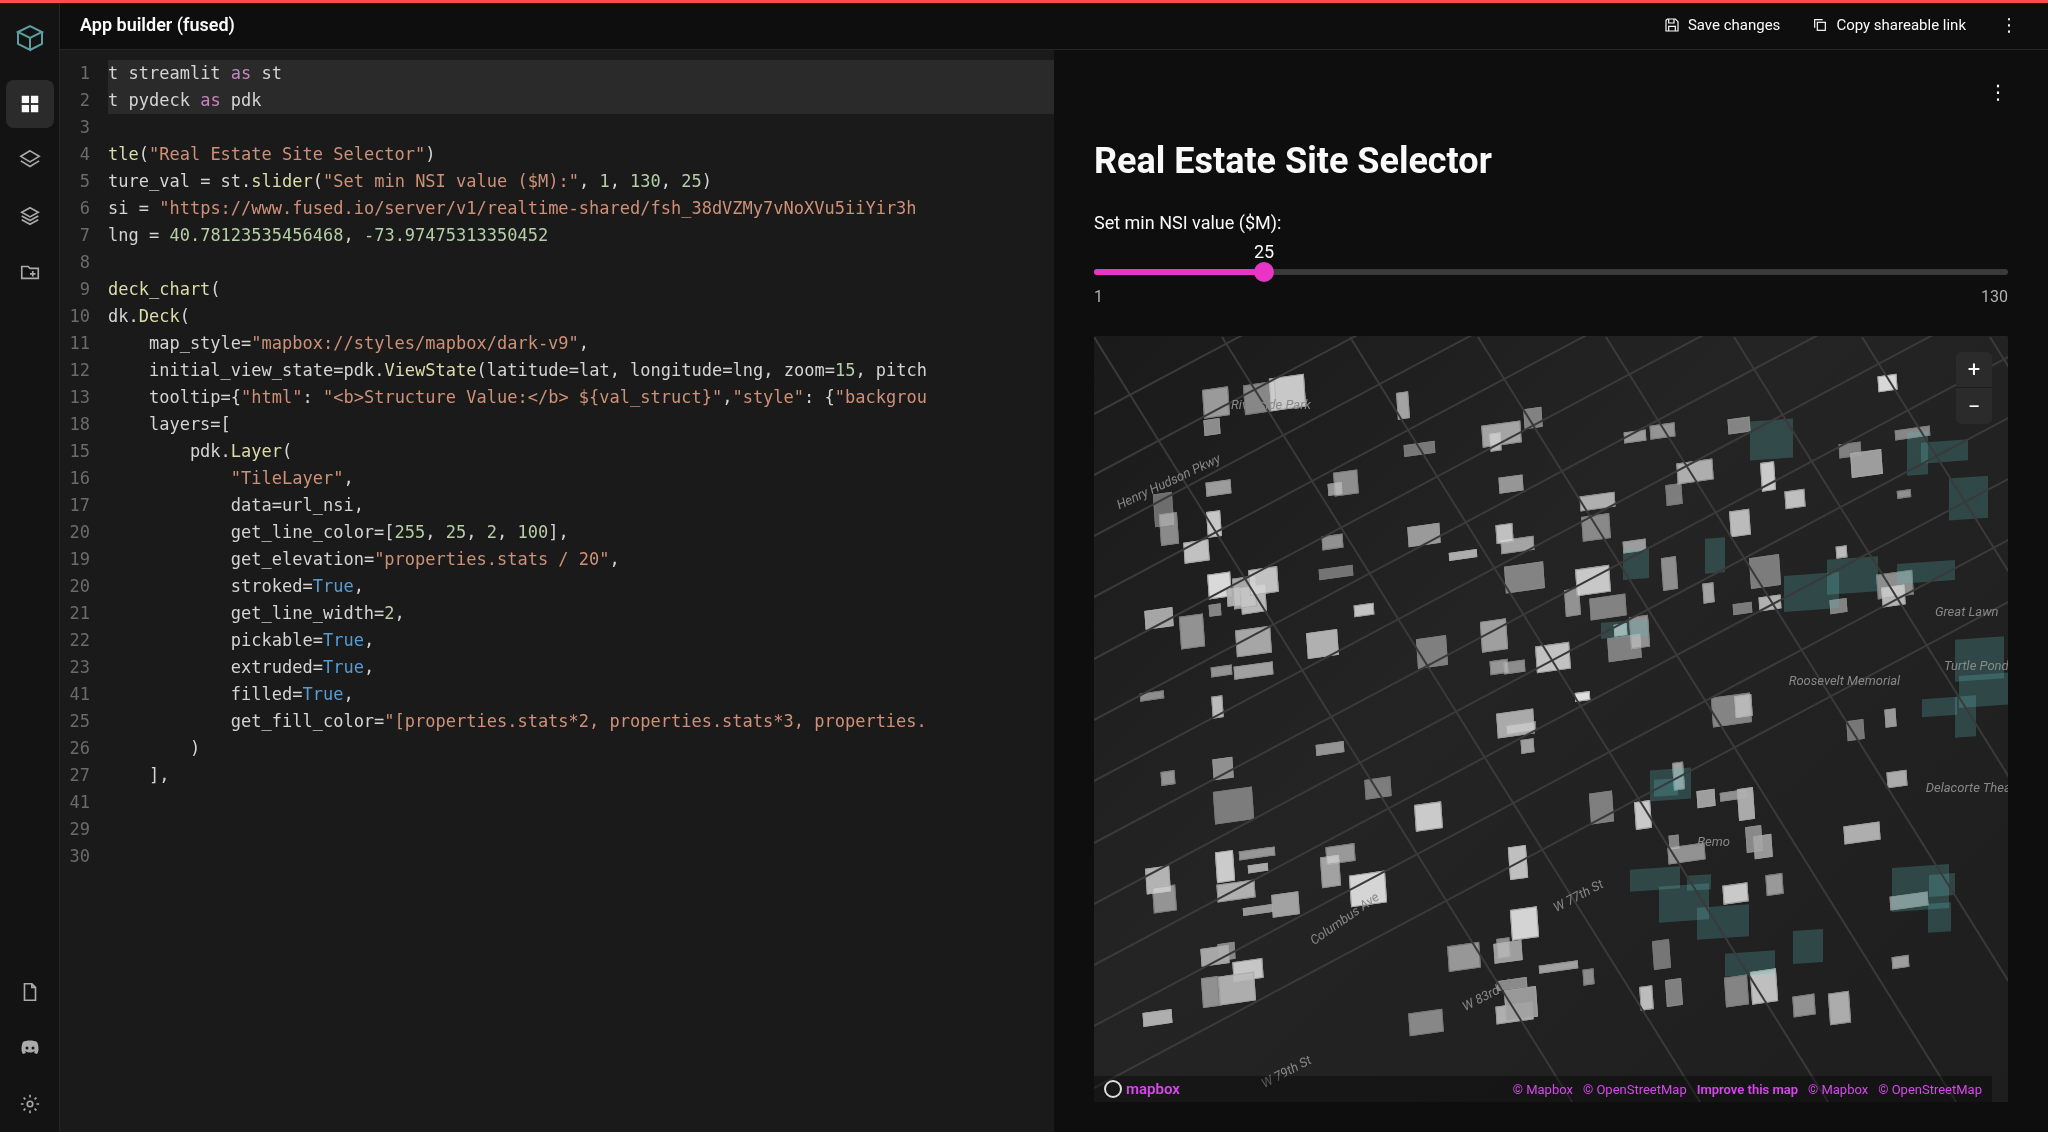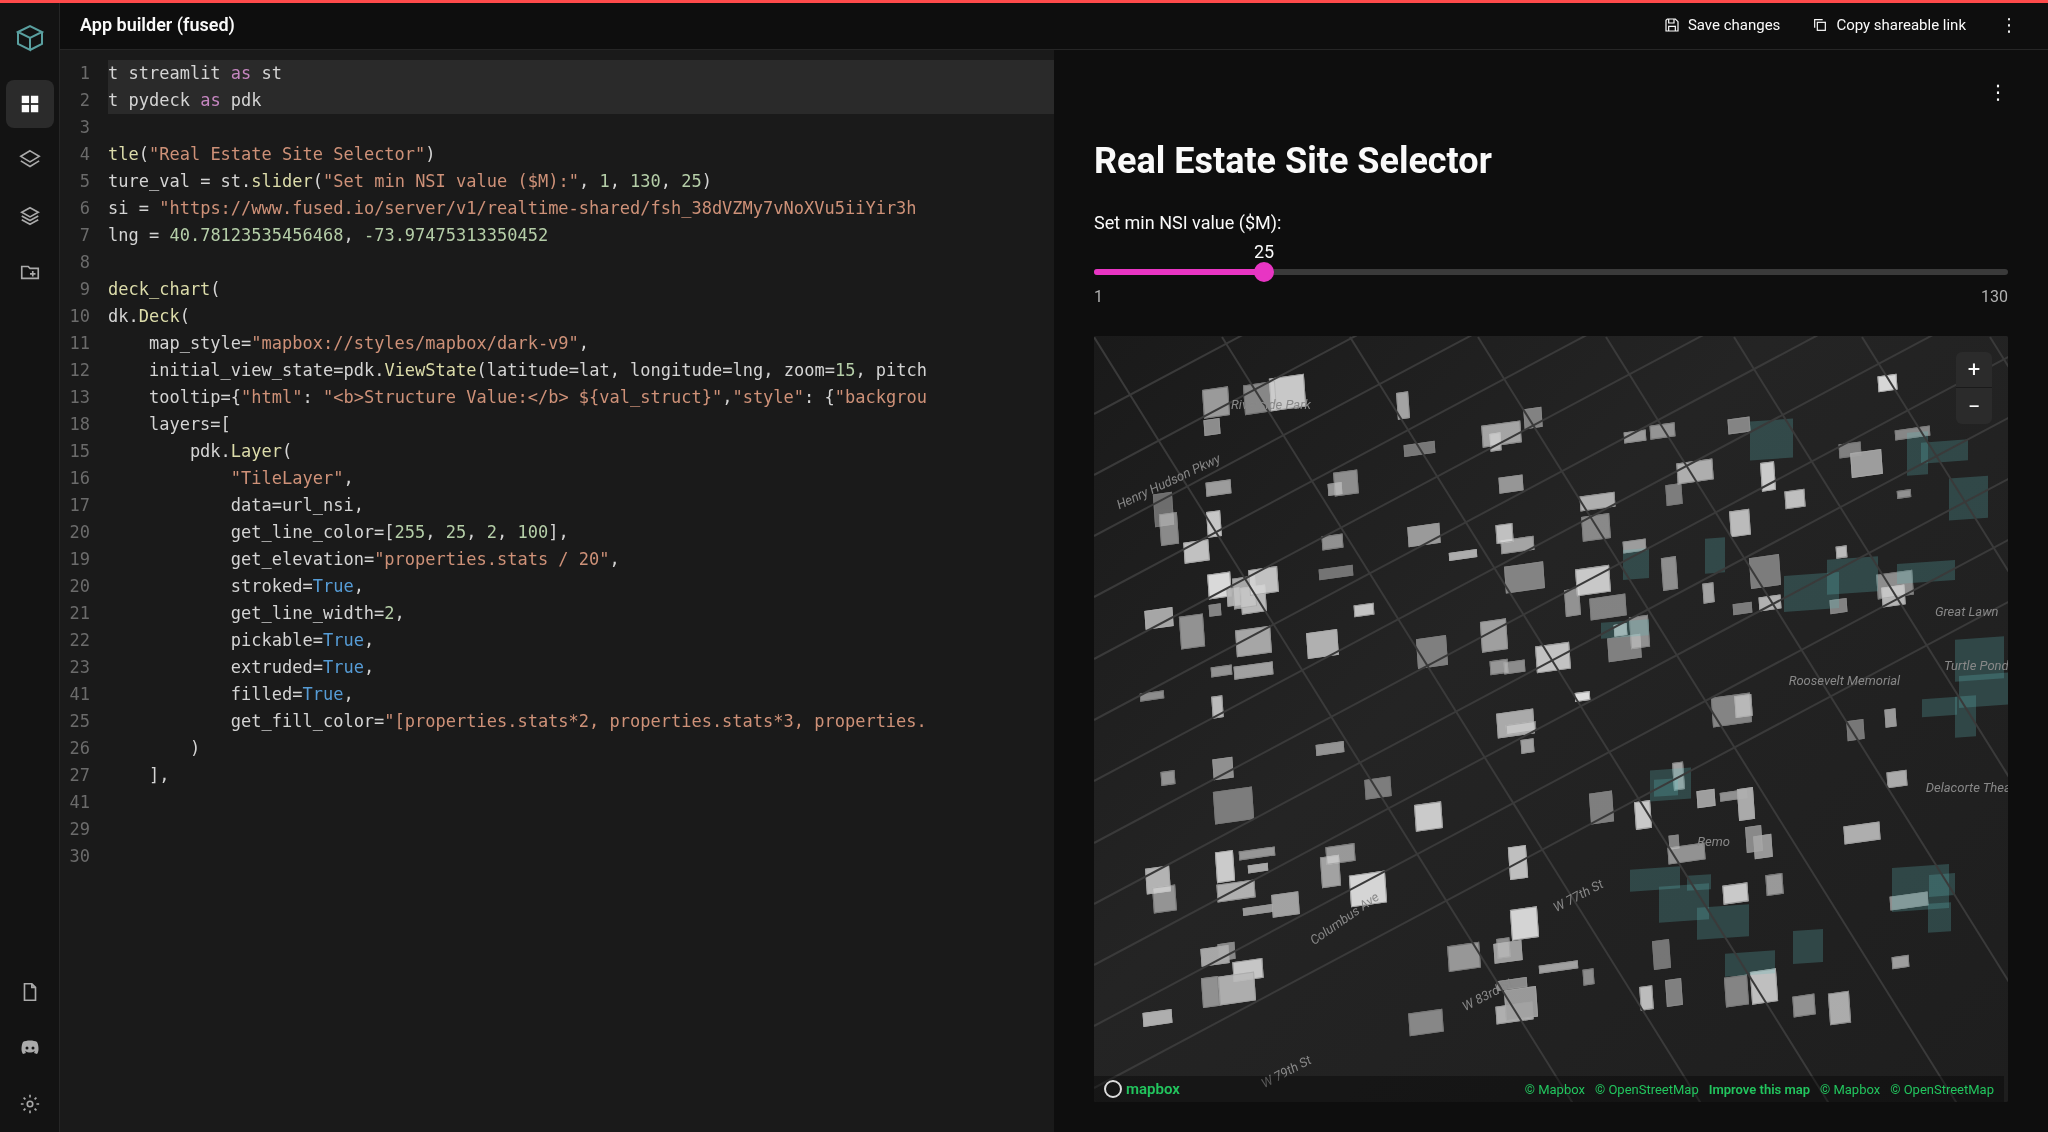--- a/index.html
+++ b/index.html
@@ -260,26 +260,26 @@
   color: #fafafa;
   font-size: 22px;
   cursor: pointer;
   border-bottom: 1px solid #1a1a1a;
 }
 .map-zoom-btn:last-child { border-bottom: none; }
 .map-attrib {
   position: absolute;
   bottom: 0;
   left: 0;
-  right: 4px;
+  right: 16px;
   height: 26px;
   display: flex;
   align-items: center;
   font-size: 13px;
-  color: #22c55e;
+  color: #d946ef;
   background: rgba(0,0,0,0.35);
 }
 .map-attrib-left {
   display: flex;
   align-items: center;
   gap: 6px;
   padding-left: 10px;
 }
 .map-attrib-right {
   margin-left: auto;

